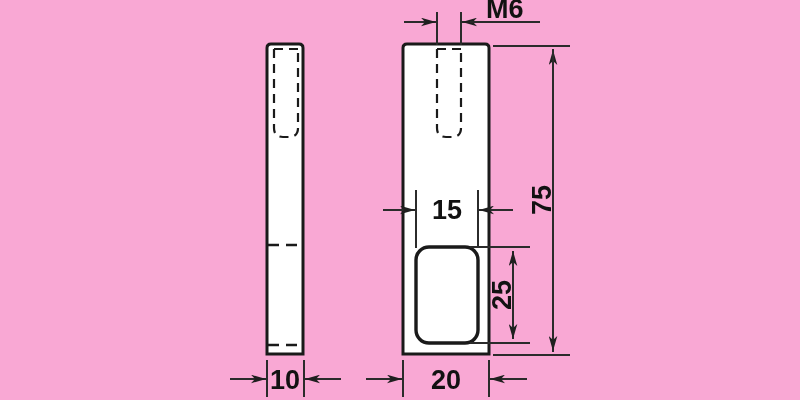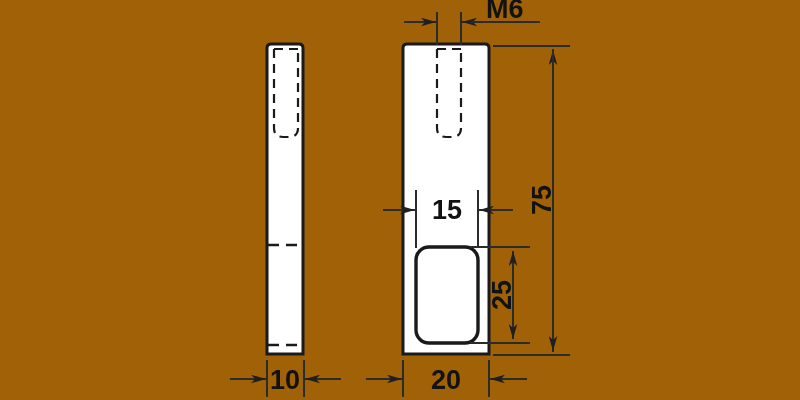--- a/index.html
+++ b/index.html
@@ -1,18 +1,18 @@
 <!DOCTYPE html>
 <html><head>
 <meta charset="utf-8">
 <style>
   html,body{margin:0;padding:0;background:#ffffff;}
   body{width:800px;height:400px;overflow:hidden;
        font-family:"Liberation Sans", sans-serif;}
-  #stage{position:relative;width:800px;height:400px;background:#a16207;}
+  #stage{position:relative;width:800px;height:400px;background:#f9a8d4;}
   #stage svg{position:absolute;left:0;top:0;}
   .dimtext{font-family:"Liberation Sans", sans-serif;font-weight:700;
            fill:#121212;font-size:27px;}
 </style>
 </head>
 <body>
 
 <div id="stage">
 
   <svg width="800" height="400" viewBox="0 0 800 400">

